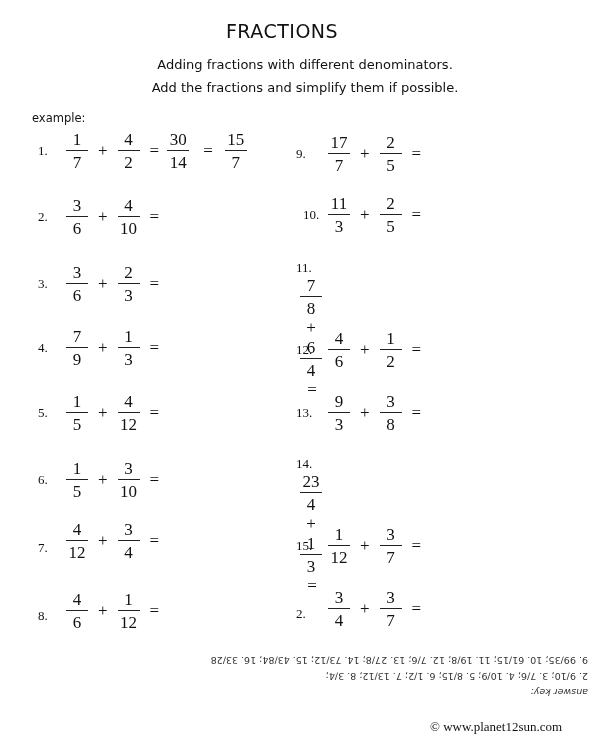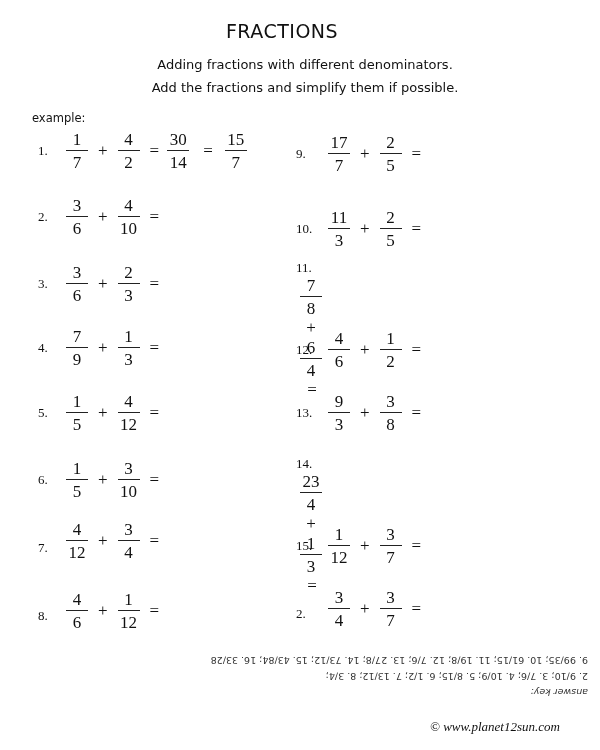--- a/index.html
+++ b/index.html
@@ -17,21 +17,21 @@
     .num.wide { width: 30px; }
     .frac { display: inline-flex; flex-direction: column; align-items: center; font-size: 17px; line-height: 19px; min-width: 22px; padding: 0 2px; }
     .frac .n { padding: 0 2px; }
     .frac .bar { width: 100%; height: 1px; background: #222; margin: 1px 0 2px 0; min-width: 18px; }
     .frac .d { padding: 0 2px; }
     .op { font-size: 17px; margin: 0 8px; }
     .eq { font-size: 17px; margin: 0 6px 0 8px; }
 
     .answer-key { position: absolute; top: 652px; left: 150px; width: 438px; transform: rotate(180deg); font-size: 9.5px; color: #333; line-height: 16px; text-align: left; }
     .answer-key div { white-space: nowrap; }
-    .footer { position: absolute; top: 719px; left: 430px; font-size: 13px; font-style: italic; }
+    .footer { position: absolute; top: 719px; left: 430px; font-size: 13px; }
   </style>
 </head>
 <body>
 
 <div class="title sans">FRACTIONS</div>
 <div class="subtitle sub1 sans">Adding fractions with different denominators.</div>
 <div class="subtitle sub2 sans">Add the fractions and simplify them if possible.</div>
 <div class="example-label sans">example:</div>
 
 <div class="problem serif" style="top:126px; left:38px;">
@@ -182,21 +182,21 @@
     </span>
   <span class="op">+</span>
   <span class="frac">
       <span class="n">2</span>
       <span class="bar"></span>
       <span class="d">5</span>
     </span>
   <span class="eq">=</span>
 </div>
 
-<div class="problem serif" style="top:204px; left:296px;">
+<div class="problem serif" style="top:190px; left:296px;text-align:center;">
   <span class="num wide">10.</span>
   <span class="frac">
       <span class="n">11</span>
       <span class="bar"></span>
       <span class="d">3</span>
     </span>
   <span class="op">+</span>
   <span class="frac">
       <span class="n">2</span>
       <span class="bar"></span>

